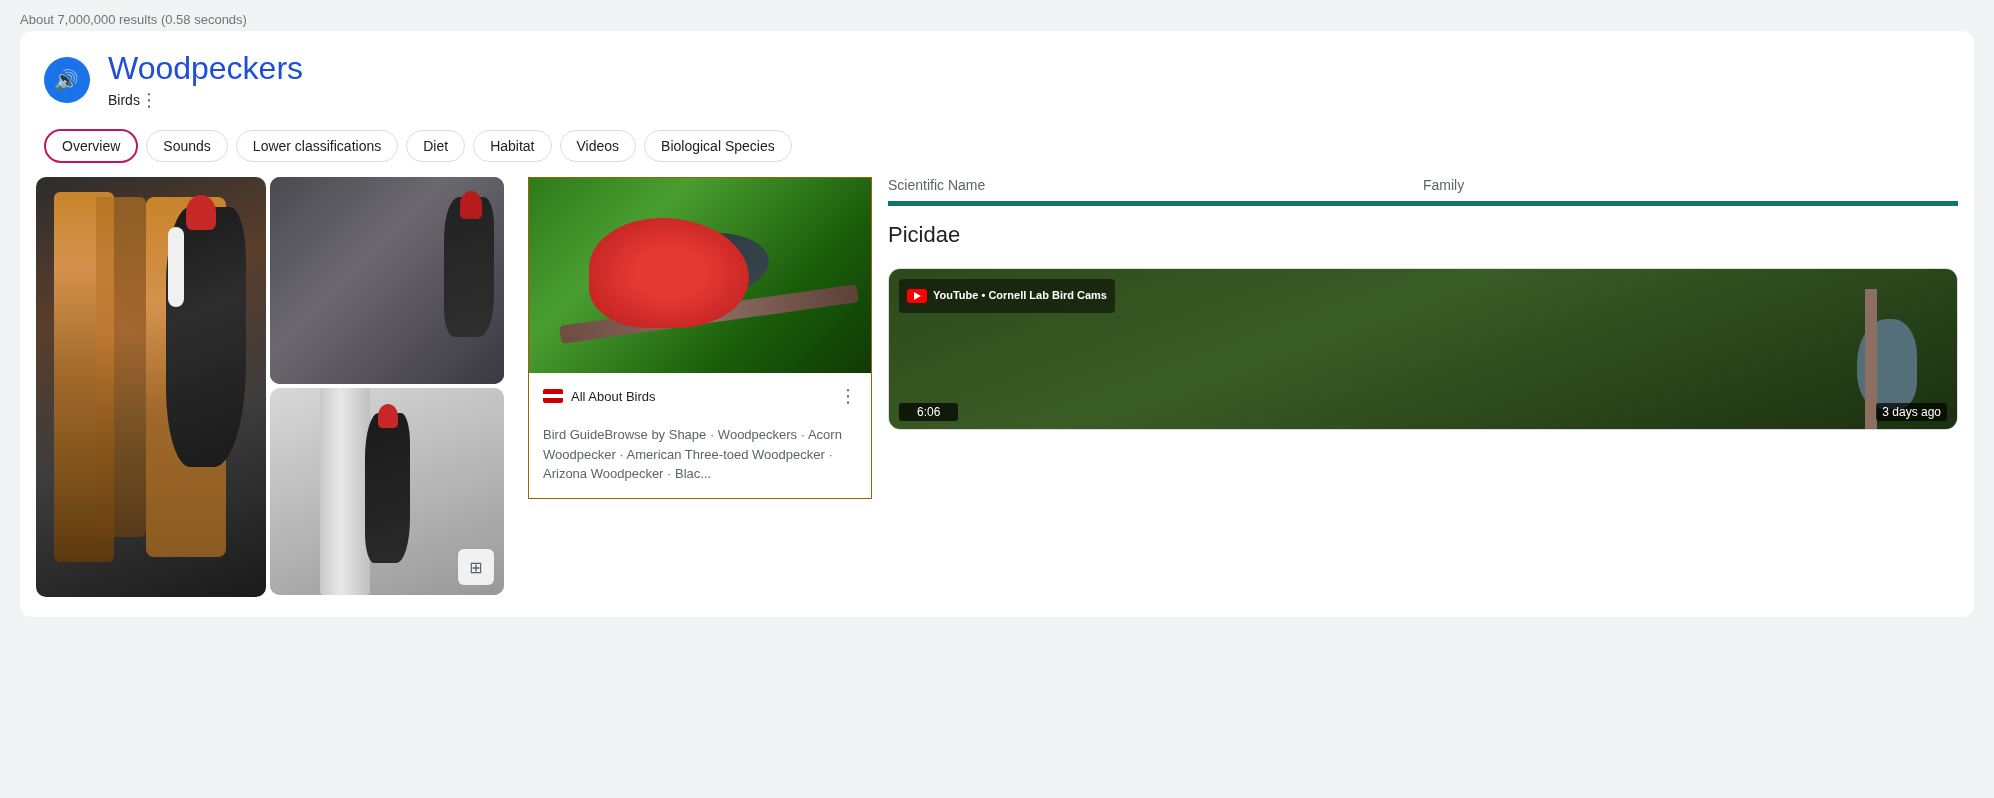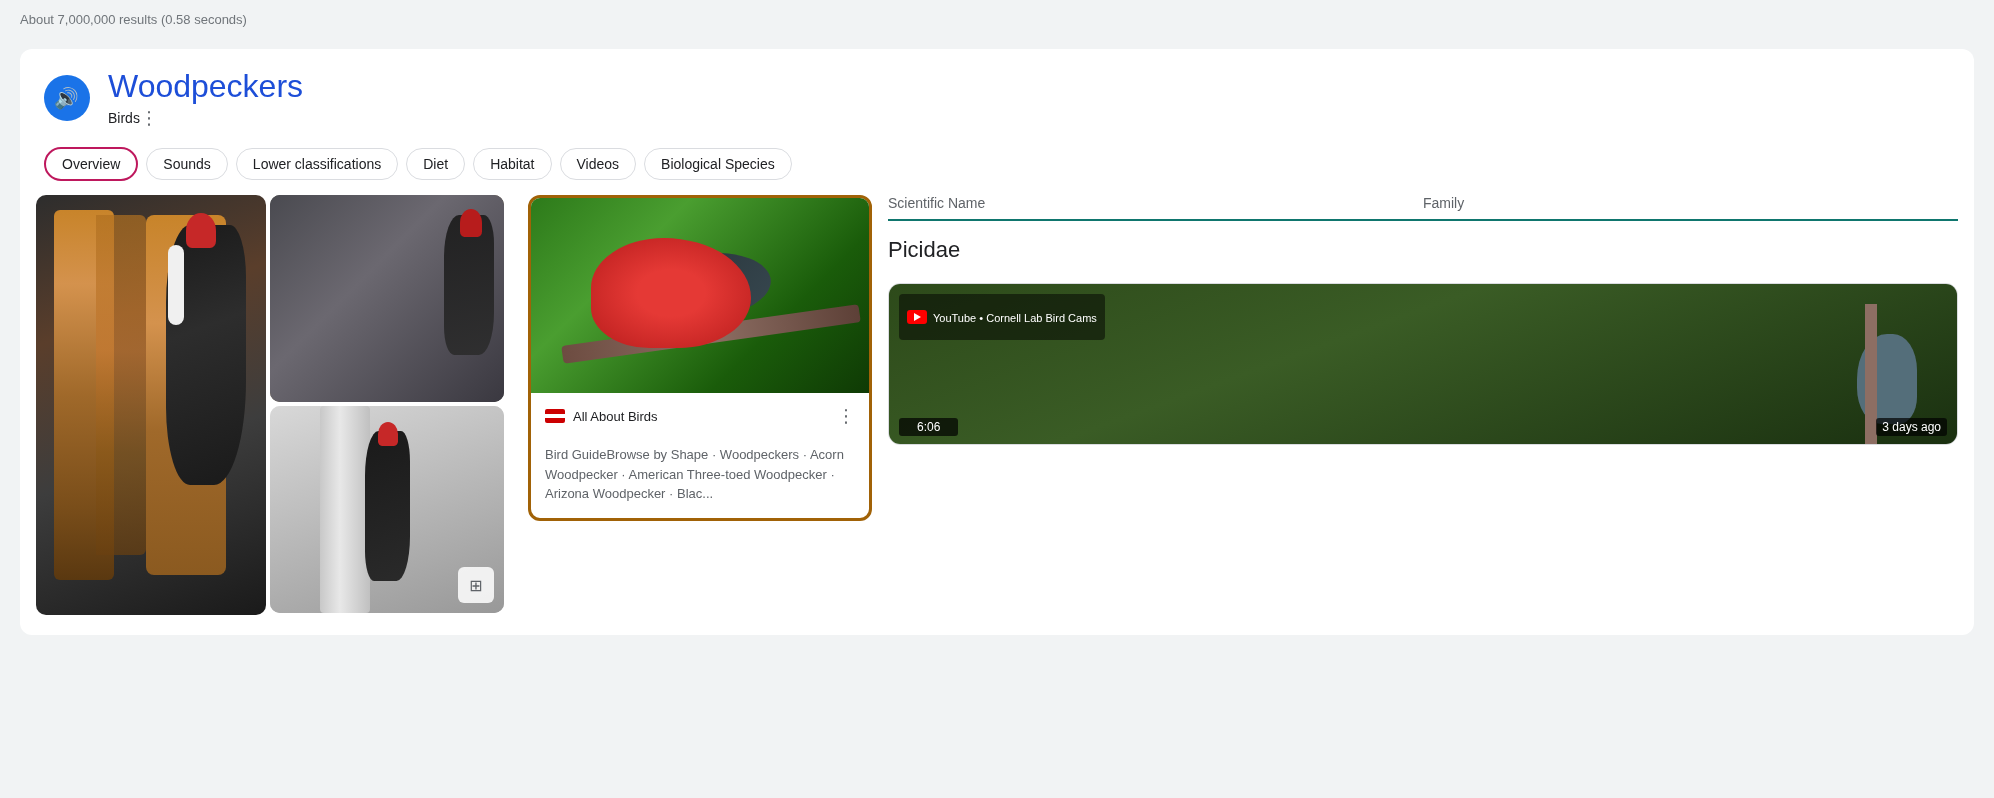--- a/index.html
+++ b/index.html
@@ -10,21 +10,21 @@
       font-size: 14px;
     }
     .page-wrapper {
       background: #f1f3f4;
       padding: 12px 20px 20px 20px;
       min-height: 798px;
     }
     .results-count {
       font-size: 13px;
       color: #70757a;
-      margin-bottom: 22px;
+      margin-bottom: 4px;
     }
     .knowledge-panel {
       background: #fff;
       border-radius: 12px;
       padding: 0;
       overflow: hidden;
     }
     
     .kp-header {
       display: flex;
@@ -176,22 +176,22 @@
       border: none;
     }
     
     .card-section {
       width: 360px;
       flex-shrink: 0;
       padding: 0 8px;
     }
     .article-card {
       background: #fff;
-      border: 3px solid #a16207;
-      border-radius: 12px;
+      border: 1px solid #a16207;
+      border-radius: 0;
       overflow: hidden;
     }
     .article-card-top {
       display: flex;
       gap: 8px;
       padding: 12px 14px 8px 14px;
       align-items: center;
     }
     .source-flag {
       width: 20px;
@@ -269,21 +269,21 @@
       min-width: 300px;
     }
     .info-table {
       width: 100%;
     }
     .info-table-header {
       display: grid;
       grid-template-columns: 1fr 1fr;
       gap: 0;
       padding: 0 0 8px 0;
-      border-bottom: 2px solid #0f766e;
+      border-bottom: 5px solid #0f766e;
       margin-bottom: 8px;
     }
     .info-col-header {
       font-size: 14px;
       color: #5f6368;
       font-weight: 400;
     }
     .info-table-row {
       display: grid;
       grid-template-columns: 1fr 1fr;
@@ -323,25 +323,26 @@
       width: 60px;
       height: 90px;
       background: #546e7a;
       border-radius: 50% 40% 30% 40%;
     }
     .video-overlay-top {
       position: absolute;
       top: 10px;
       left: 10px;
       display: flex;
-      align-items: flex-end;
+      align-items: flex-start;
       gap: 6px;
       background: rgba(0,0,0,0.5);
       border-radius: 4px;
-      padding: 16px 8px;
+      padding: 10px 8px;
+      font-weight: bold;
     }
     .yt-icon {
       width: 20px;
       height: 14px;
       background: #ff0000;
       border-radius: 3px;
       display: flex;
       align-items: center;
       justify-content: center;
     }

